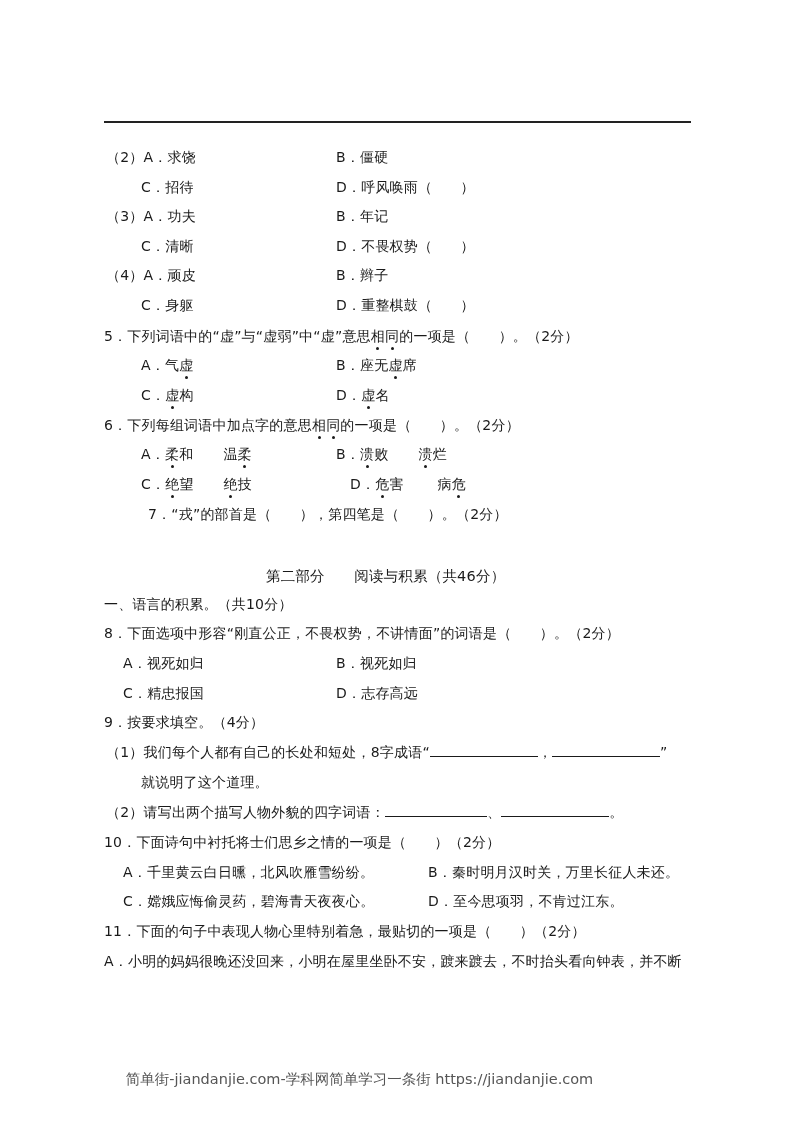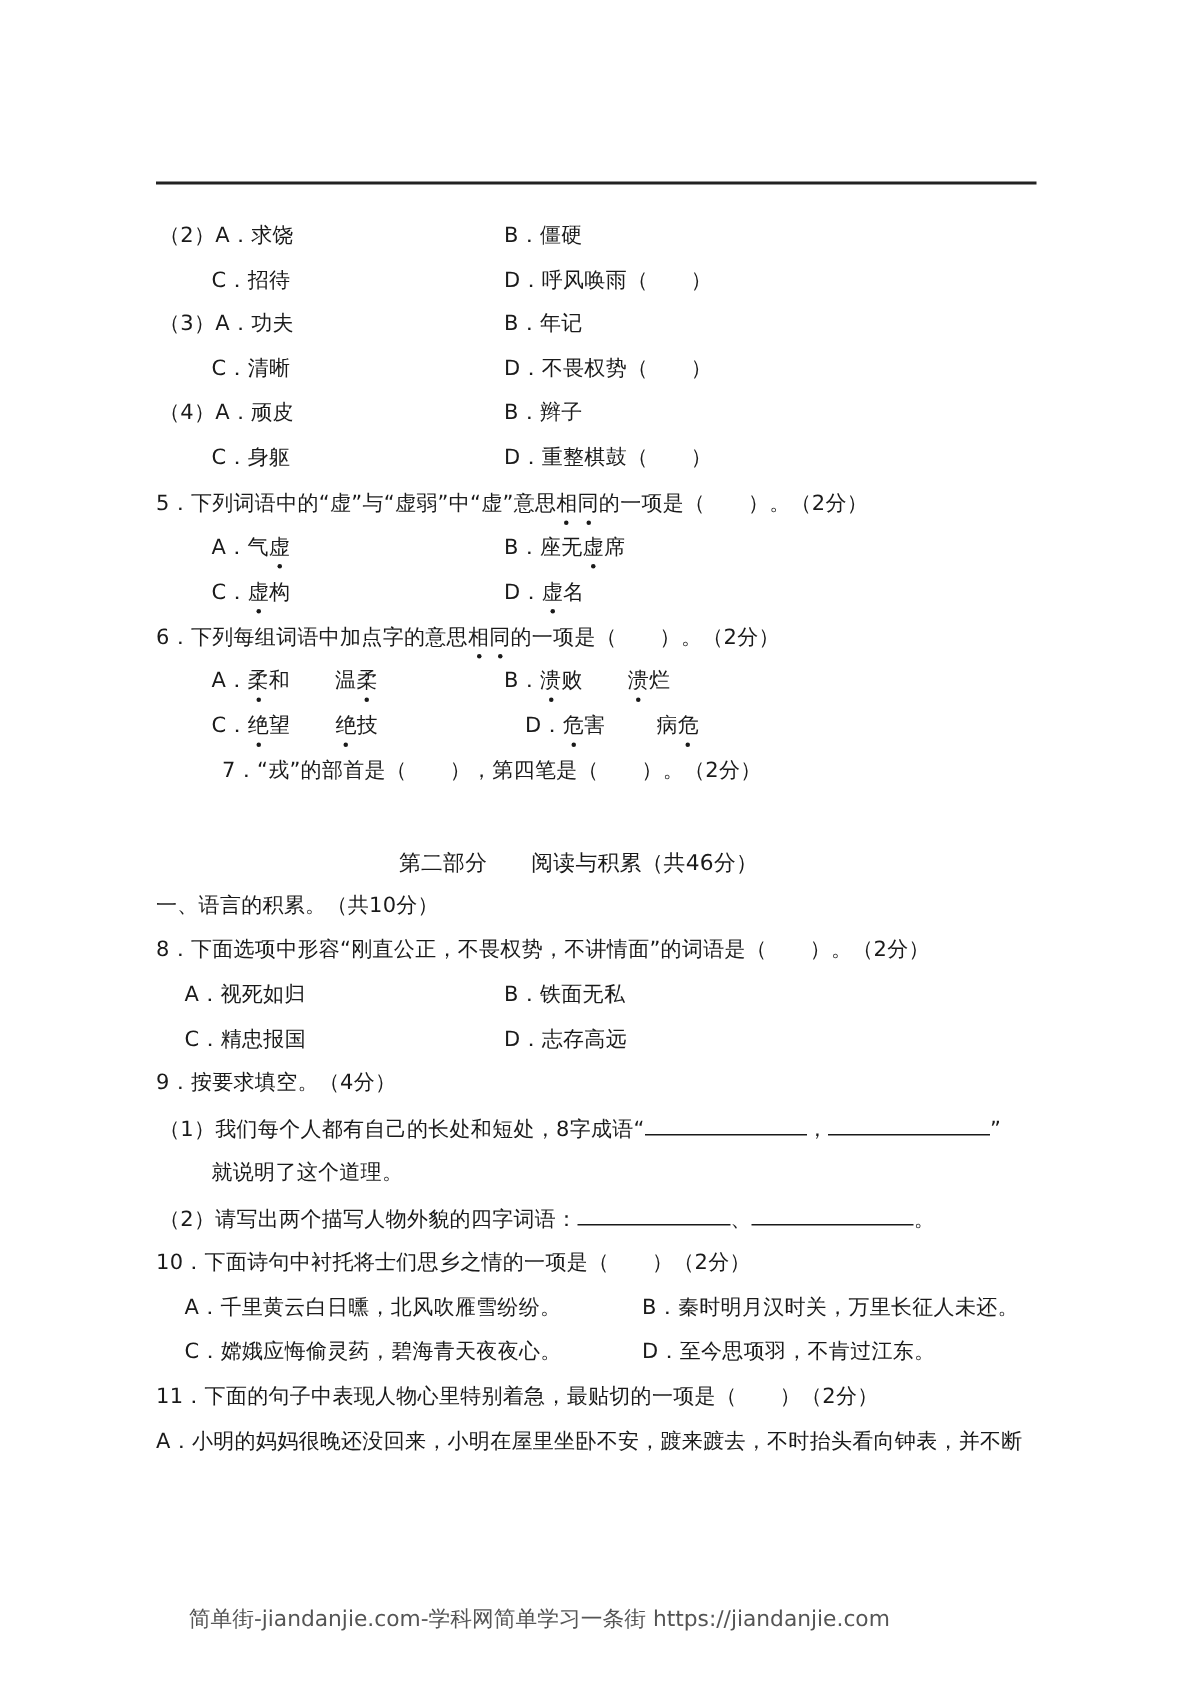--- a/index.html
+++ b/index.html
@@ -46,21 +46,21 @@
 <div class="line" style="left:141px;top:474px;"><span>C．</span><span class="dot">绝</span><span>望</span><span style="display:inline-block;width:30px;"></span><span class="dot">绝</span><span>技</span></div>
 <div class="line" style="left:350px;top:474px;"><span>D．</span><span class="dot">危</span><span>害</span><span style="display:inline-block;width:34px;"></span><span>病</span><span class="dot">危</span></div>
 
 <div class="line" style="left:120px;top:504px;margin-left:28px;">7．“戎”的部首是（　　），第四笔是（　　）。（2分）</div>
 
 <div class="line title" style="left:266px;top:566px;">第二部分　　阅读与积累（共46分）</div>
 <div class="line" style="left:104px;top:594px;">一、语言的积累。（共10分）</div>
 
 <div class="line" style="left:104px;top:623px;">8．下面选项中形容“刚直公正，不畏权势，不讲情面”的词语是（　　）。（2分）</div>
 <div class="line" style="left:123px;top:653px;">A．视死如归</div>
-<div class="line" style="left:336px;top:653px;">B．铁面无私</div>
+<div class="line" style="left:336px;top:653px;">B．视死如归</div>
 <div class="line" style="left:123px;top:683px;">C．精忠报国</div>
 <div class="line" style="left:336px;top:683px;">D．志存高远</div>
 
 <div class="line" style="left:104px;top:712px;">9．按要求填空。（4分）</div>
 <div class="line" style="left:106px;top:742px;"><span>（1）我们每个人都有自己的长处和短处，8字成语“</span><span class="blank" style="width:108px;"></span><span>，</span><span class="blank" style="width:108px;"></span><span>”</span></div>
 <div class="line" style="left:141px;top:772px;">就说明了这个道理。</div>
 <div class="line" style="left:106px;top:802px;"><span>（2）请写出两个描写人物外貌的四字词语：</span><span class="blank" style="width:102px;"></span><span>、</span><span class="blank" style="width:108px;"></span><span>。</span></div>
 
 <div class="line" style="left:104px;top:832px;">10．下面诗句中衬托将士们思乡之情的一项是（　　）（2分）</div>
 <div class="line" style="left:123px;top:862px;">A．千里黄云白日曛，北风吹雁雪纷纷。</div>

